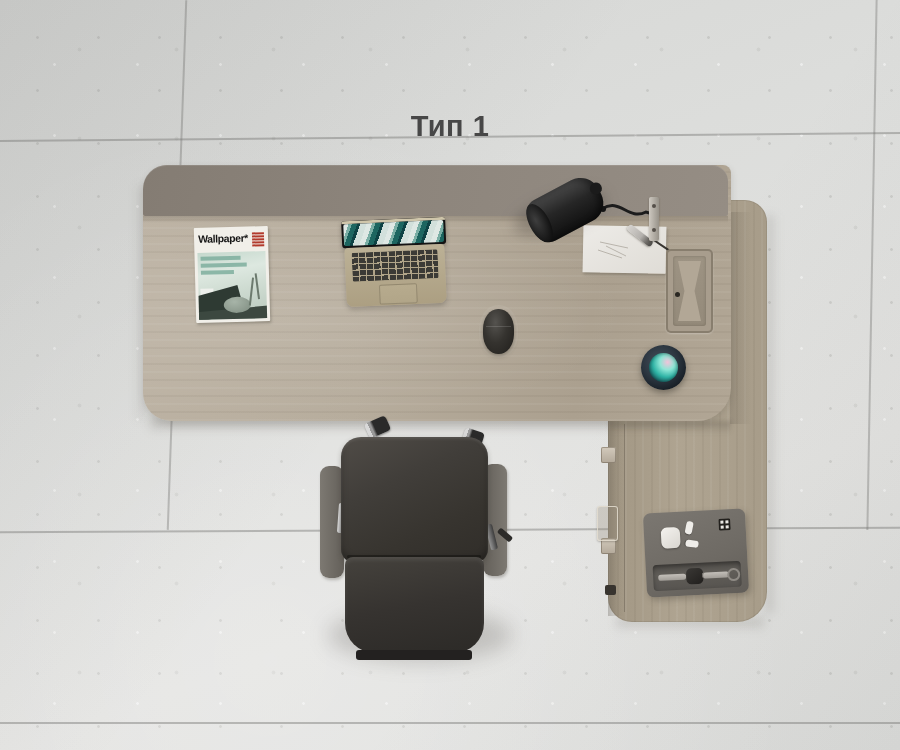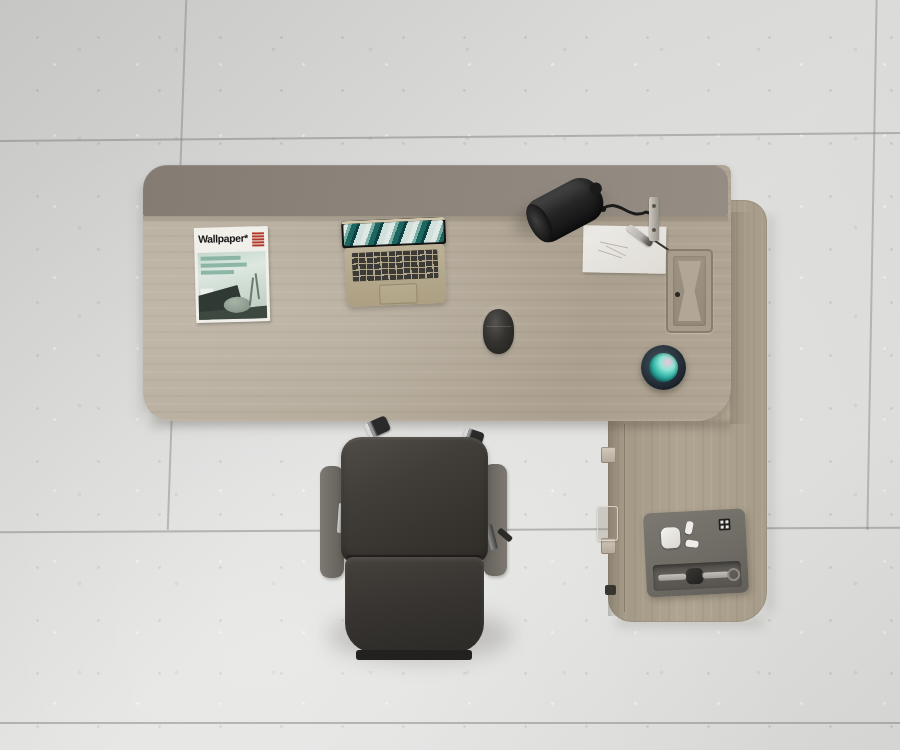--- a/index.html
+++ b/index.html
@@ -310,14 +310,15 @@
   <div id="armrest-left" class="abs armrest"></div>
   <div id="armrest-right" class="abs armrest"></div>
   <div class="abs chrome-sliver" style="left:338px;top:503px;width:6px;height:30px;transform:rotate(4deg);background:linear-gradient(90deg,#e0e0e0,#7b7b7b);"></div>
   <div class="abs chrome-sliver" style="left:488px;top:524px;width:7px;height:26px;transform:rotate(-14deg);background:linear-gradient(90deg,#9a9a9a,#3b3b3b);"></div>
   <div class="abs chrome-sliver" style="left:497px;top:532px;width:16px;height:6px;transform:rotate(40deg);background:#2c2b29;"></div>
   <div id="chair-back" class="abs"></div>
   <div id="chair-seam" class="abs"></div>
   <div id="chair-seat" class="abs"></div>
   <div id="chair-base" class="abs"></div>
 
+  <div id="type-title" class="abs">Тип 1</div>
 
 </div>
 
 </body></html>

